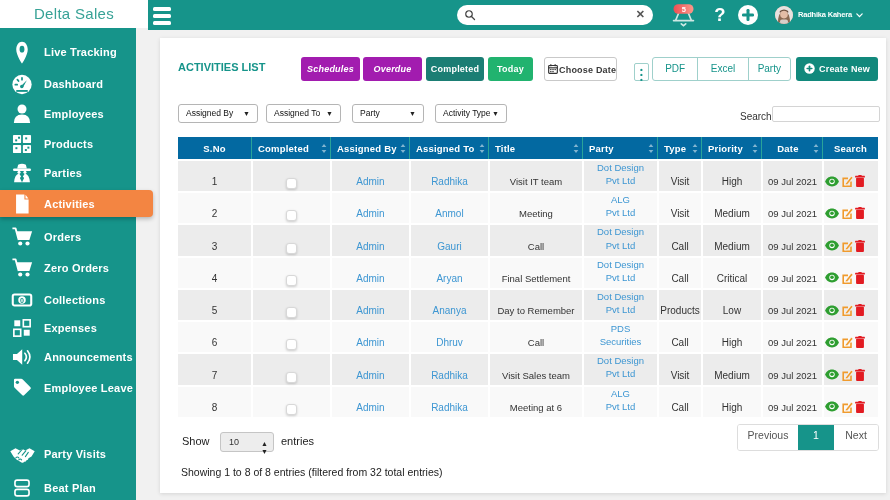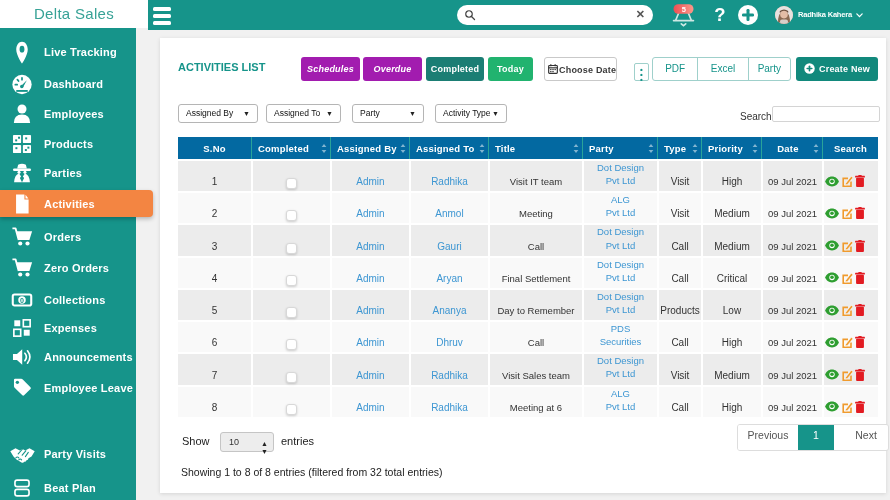--- a/index.html
+++ b/index.html
@@ -73,21 +73,21 @@
 
 #show { position:absolute; left:22px; top:397px; font-size:11px; color:#222; }
 #showsel { position:absolute; left:60px; top:394px; width:54px; height:20px; border:1px solid #c5c5c5; border-radius:3px; background:#ededed; font-size:9px; color:#333; line-height:18px; padding-left:8px; font-weight:400; }
 #showsel:after { content:"▲"; position:absolute; right:5px; top:1.5px; font-size:7px; color:#222; }
 #showsel:before { content:"▼"; position:absolute; right:5px; top:9.5px; font-size:7px; color:#222; }
 #entries { position:absolute; left:121px; top:397px; font-size:11px; color:#222; }
 #paging { position:absolute; left:577px; top:386px; height:27px; display:flex; border-radius:3px; overflow:hidden; border:1px solid #ddd;align-items:flex-end; }
 #paging .pg { height:27px; line-height:25px; font-size:10.5px; color:#555; background:#fff; text-align:center; }
 #paging .prev { width:60px; }
 #paging .cur { width:36px; background:#16948a; color:#fff; }
-#paging .next { width:44px;margin-left:10px; }
+#paging .next { width:44px; }
 #info { position:absolute; left:21px; top:428px; font-size:10.5px; color:#222; }
 </style>
 </head>
 <body>
 
 <div id="topbar">
   <div id="burger">
       <div></div>
       <div></div>
       <div></div>

